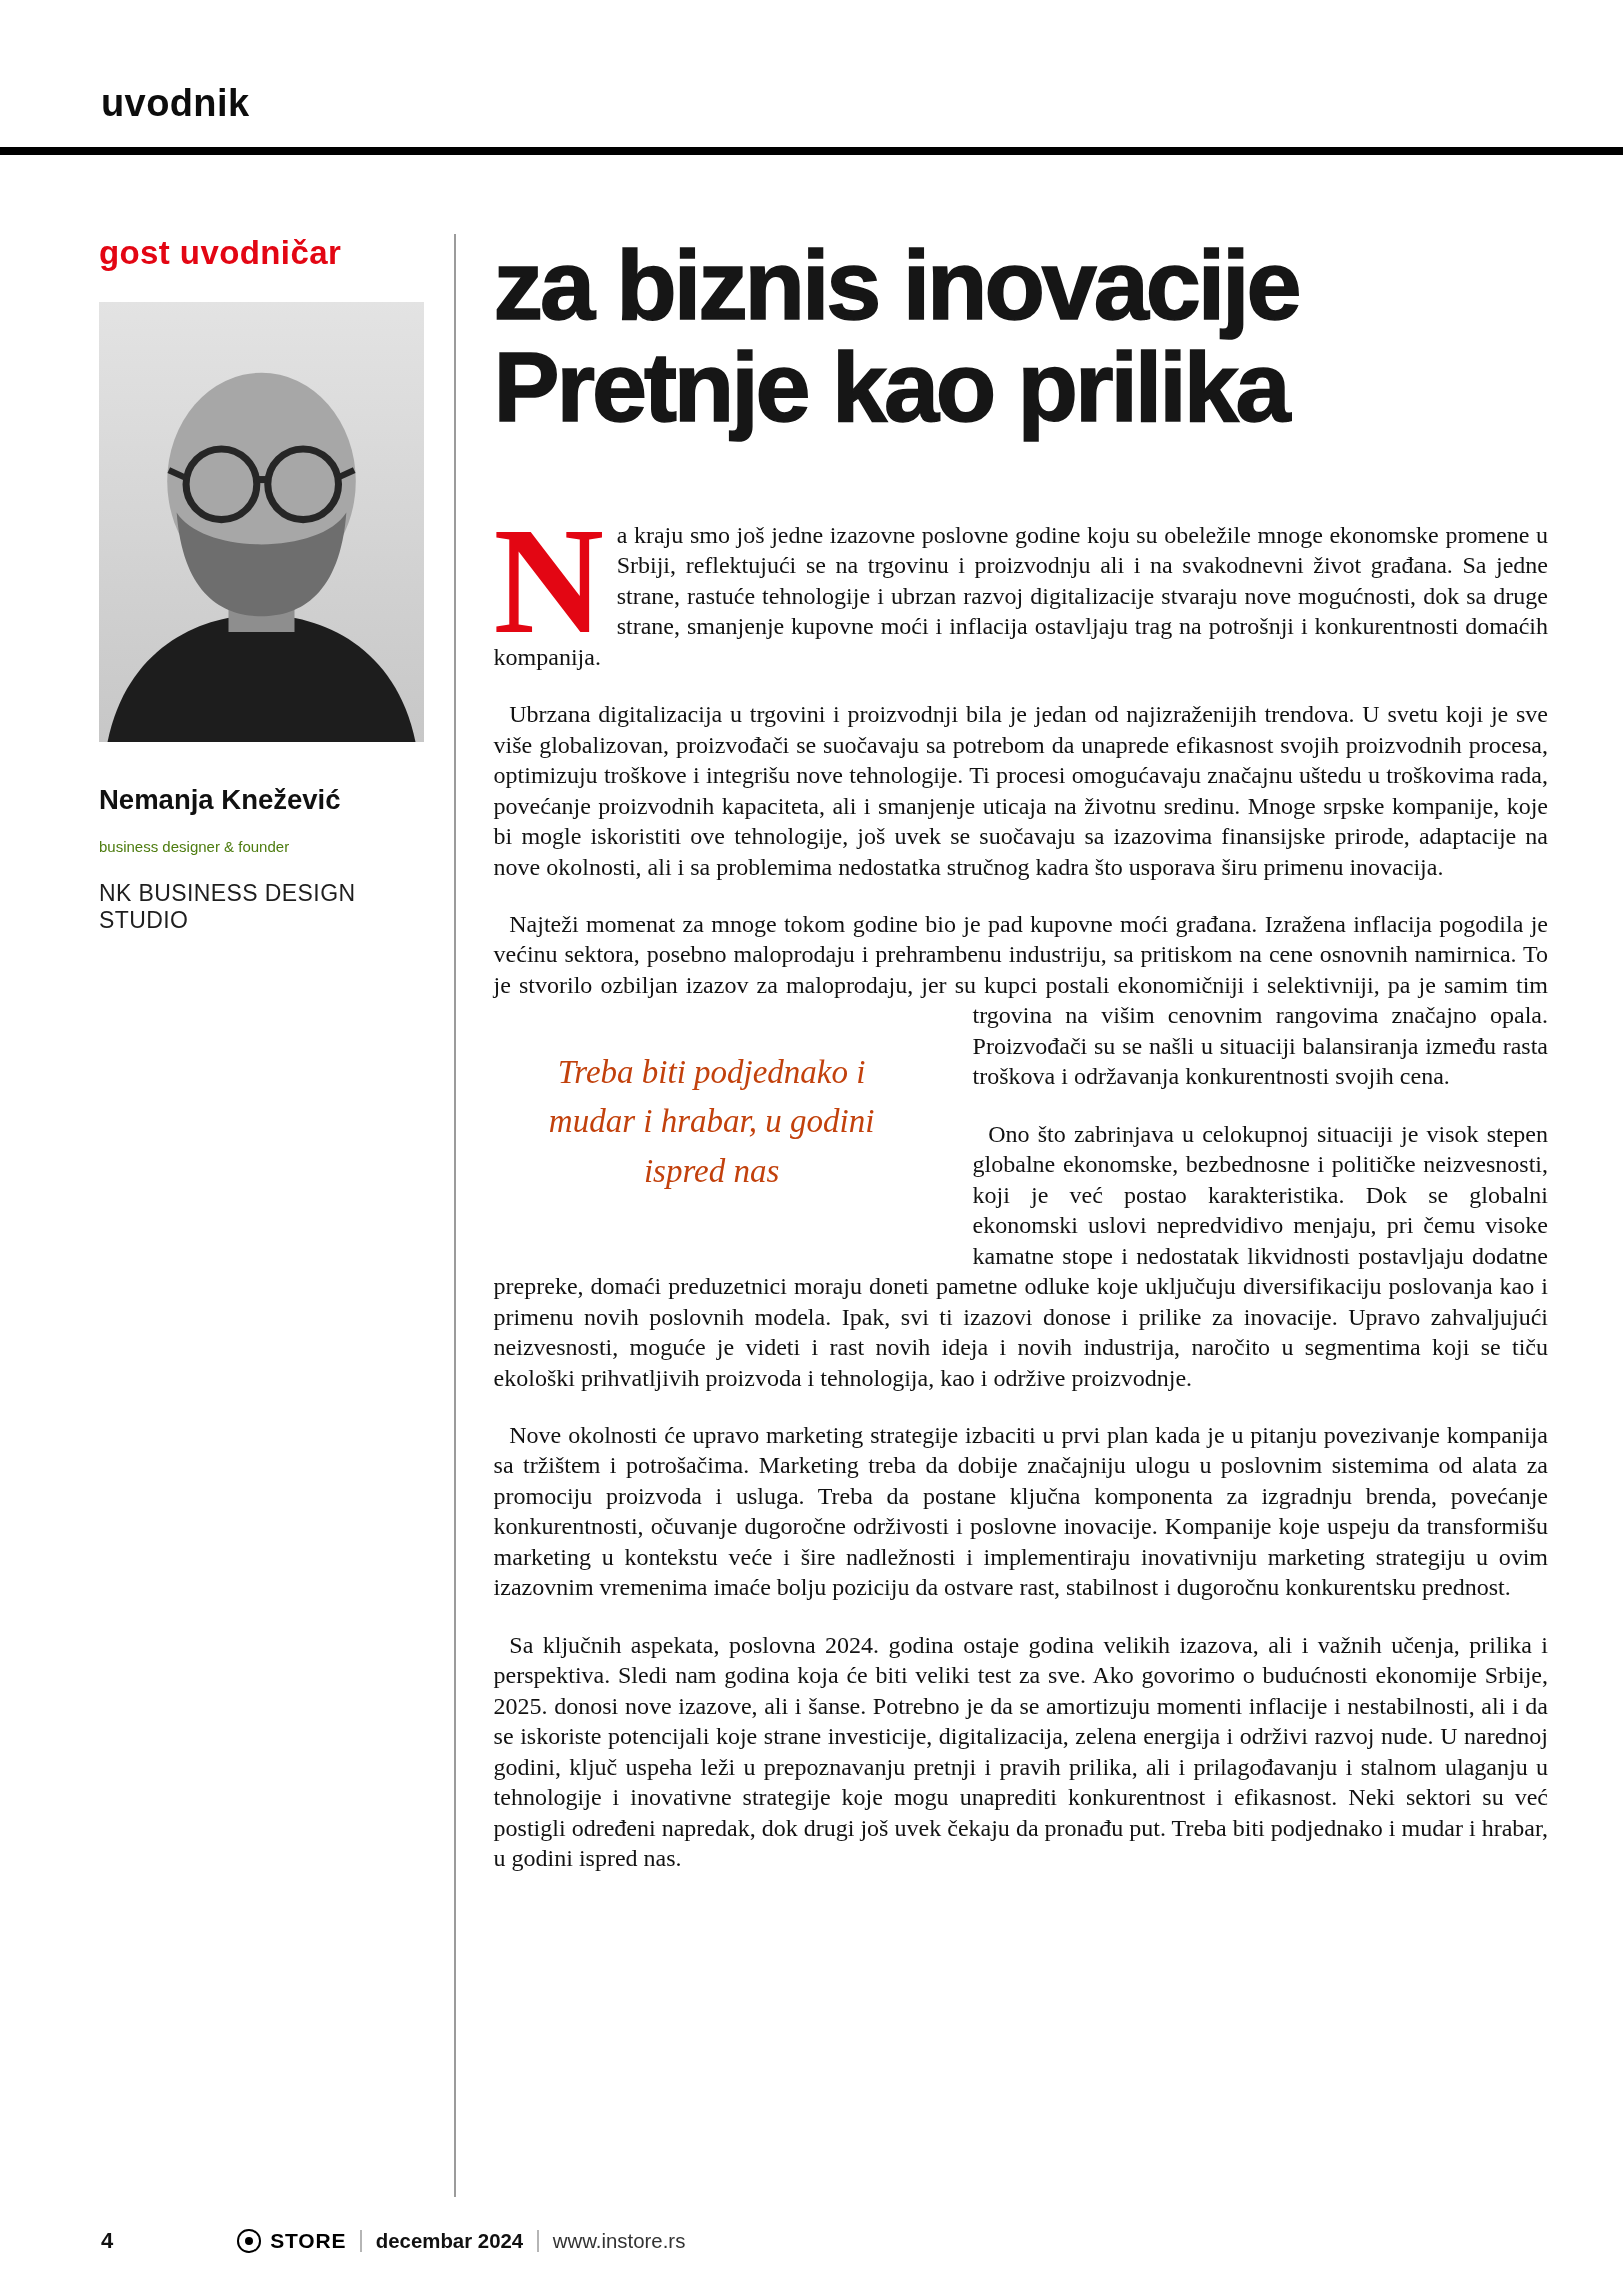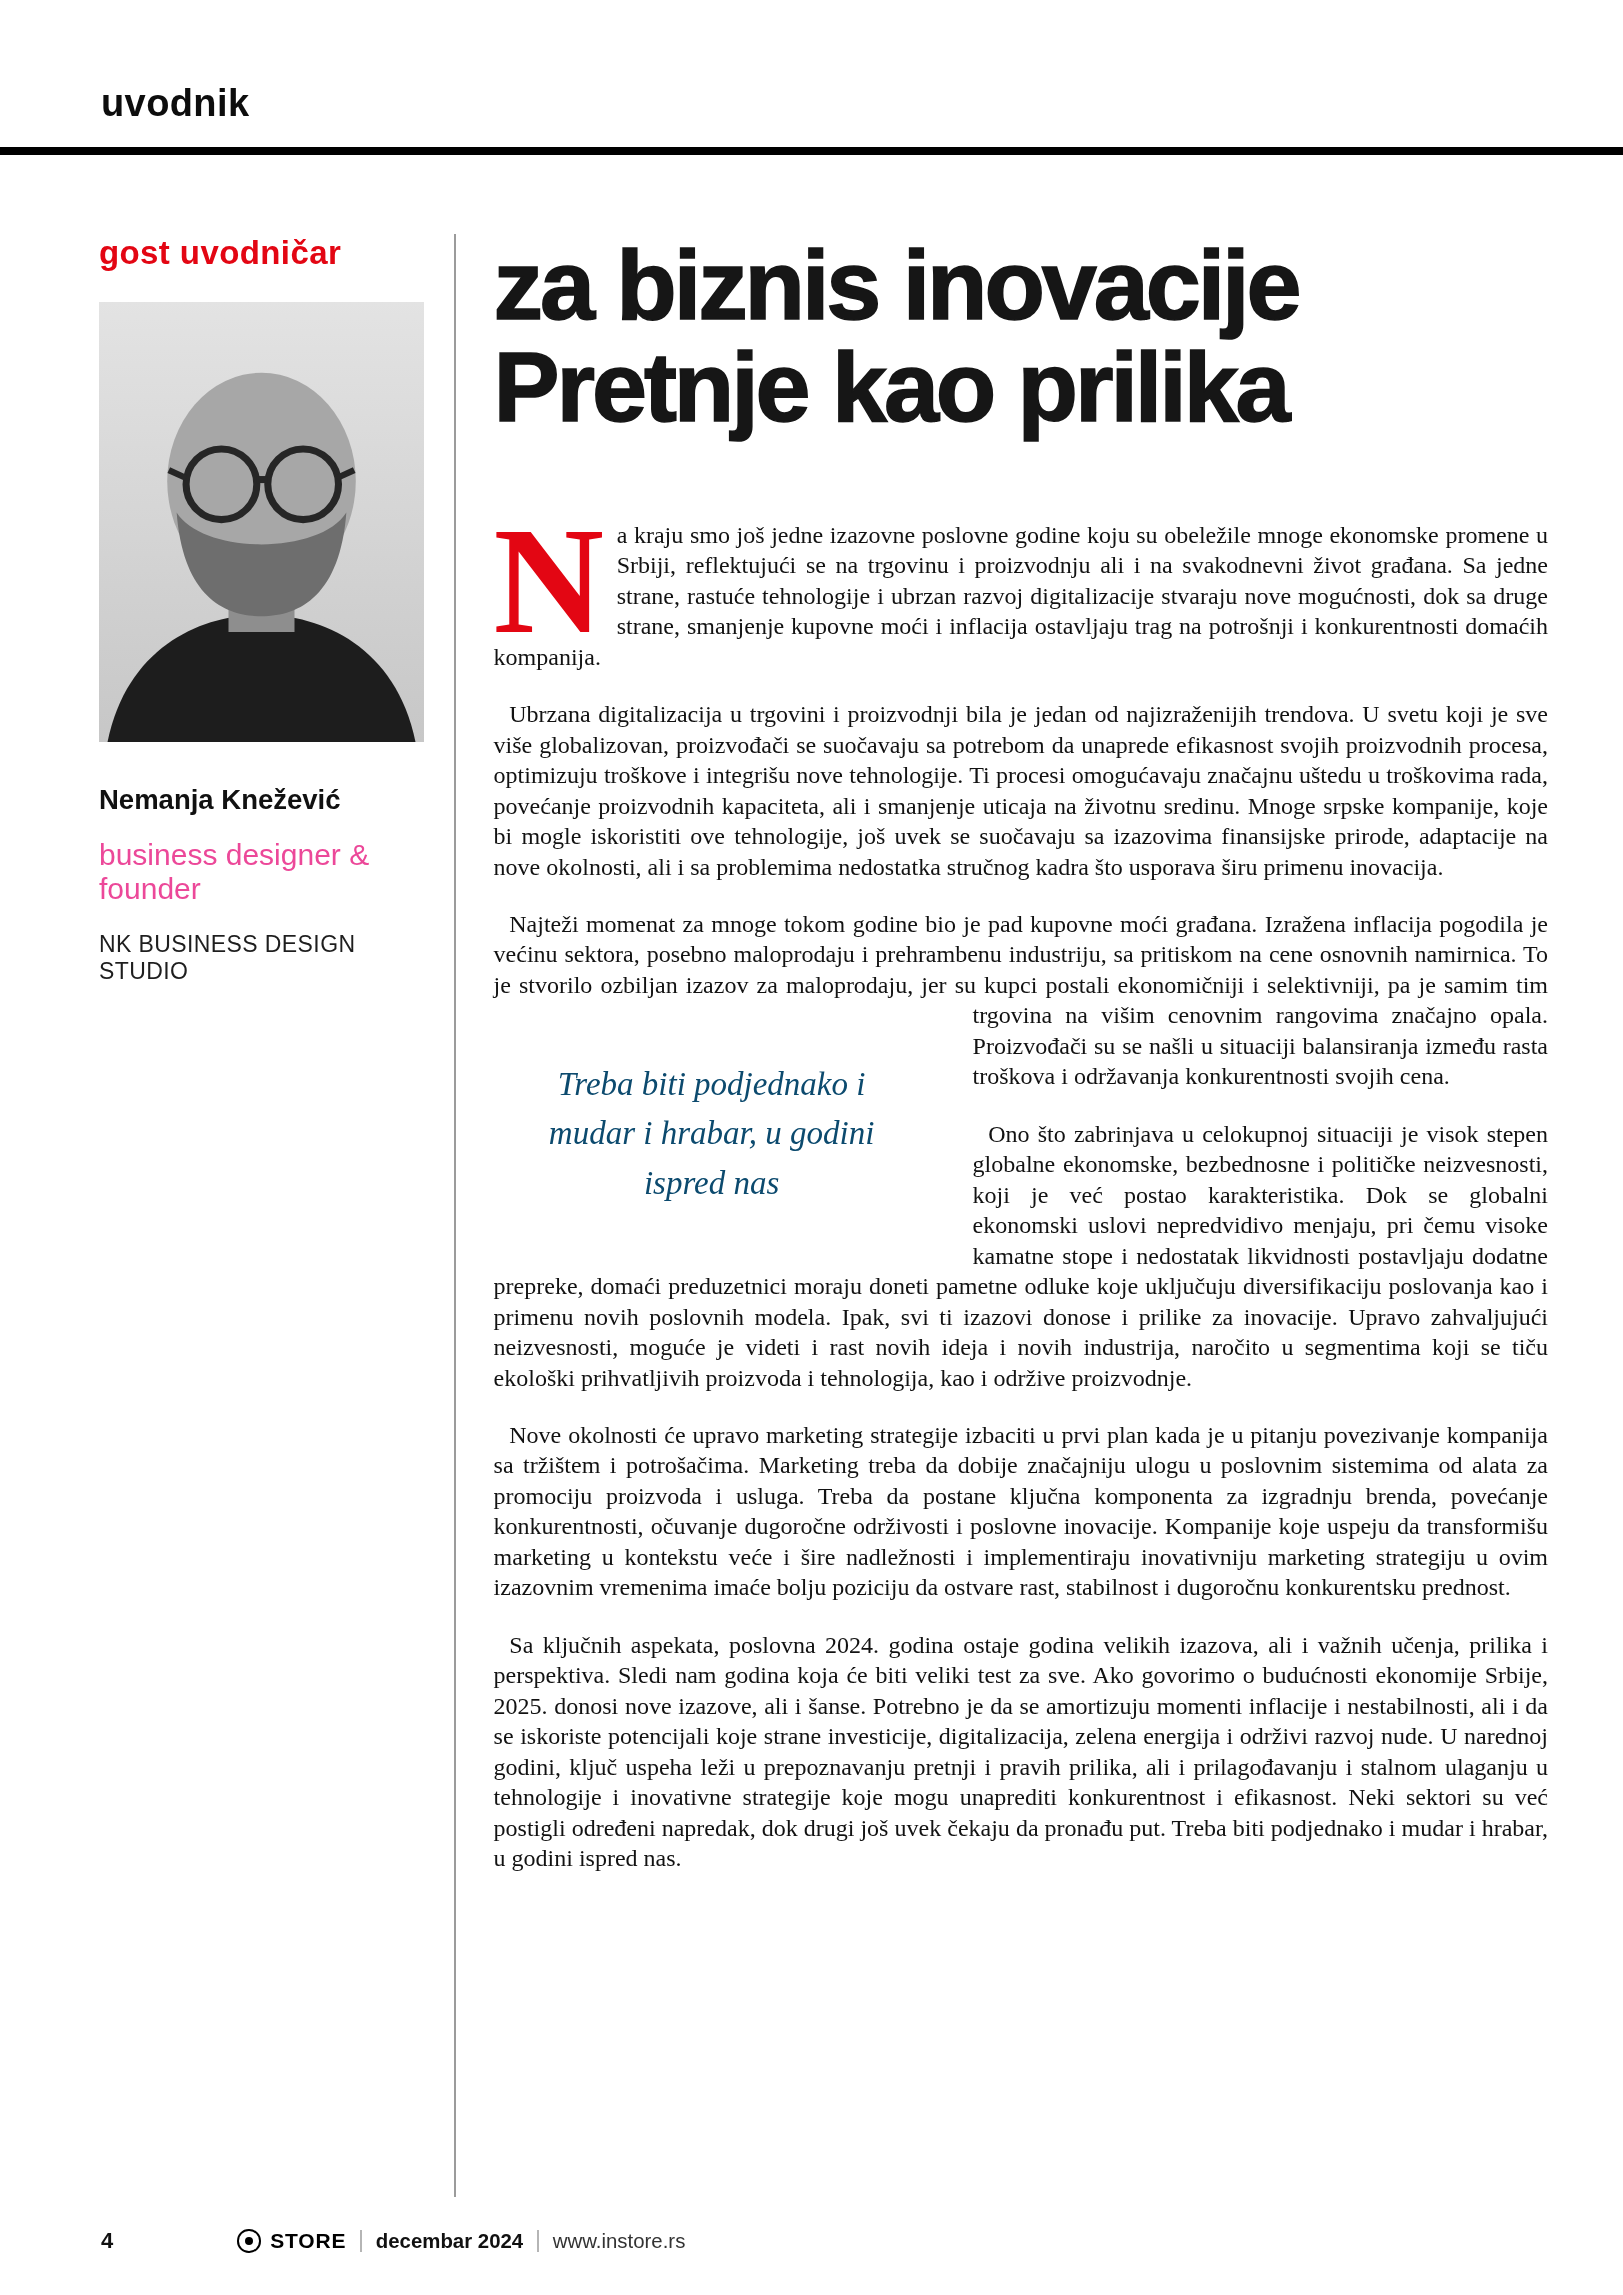--- a/index.html
+++ b/index.html
@@ -21,21 +21,21 @@
   
   .content { display:flex; flex:1 1 auto; padding:79px 75px 31px 99px; align-items:stretch; }
   .left-col { flex:0 0 355px; width:355px; padding-right:30px; }
   .divider { flex:0 0 1.6px; width:1.6px; background:#9b9b9b; }
   .main-col { flex:1 1 auto; padding-left:38px; min-width:0; }
 
   
   .kicker { color:#e30613; font-size:33px; font-weight:700; letter-spacing:0.4px; }
   .photo { display:block; width:100%; height:440px; margin-top:30px; background:#d9d9d9; }
   .author-name { margin-top:42px; font-size:27.5px; font-weight:700; color:#111; }
-  .author-role { margin-top:22px; font-size:30px; color:#ec4899; }
+  .author-role { margin-top:22px; font-size:15px; color:#4d7c0f; }
   .author-studio { margin-top:25px; font-size:23px; color:#1e1e1e; letter-spacing:0.4px; }
 
   
   .headline { color:#161616; font-weight:700; font-size:99px; line-height:1.03; letter-spacing:-3.1px; -webkit-text-stroke:1.6px #161616; }
   .headline span { display:block; }
 
   
   .article {
     margin-top:82px;
     font-family:"Liberation Serif", serif;
@@ -61,28 +61,28 @@
     float:left;
     width:436px;
     margin:17.3px 43px 15.7px 0;
     padding:30px 0;
     text-indent:0;
     display:block;
   }
   .pullquote-text {
     display:block;
     max-width:369px;
-    margin:12px auto;
+    margin:0 auto;
     font-family:"Liberation Serif", serif;
     font-style:italic;
     font-weight:500;
     font-size:33px;
     line-height:1.5;
     text-align:center;
-    color:#0c4a6e;
+    color:#c2410c;
   }
 
   
   .footer { display:flex; align-items:center; padding:0 101px 41px 101px; }
   .page-num { font-size:22px; font-weight:800; color:#111; margin-right:124px; }
   .footer-brand { display:flex; align-items:center; }
   .logo-circle {
     width:23.6px; height:23.6px; border:2.4px solid #000; border-radius:50%;
     display:inline-flex; align-items:center; justify-content:center; margin-right:9.4px;
   }

